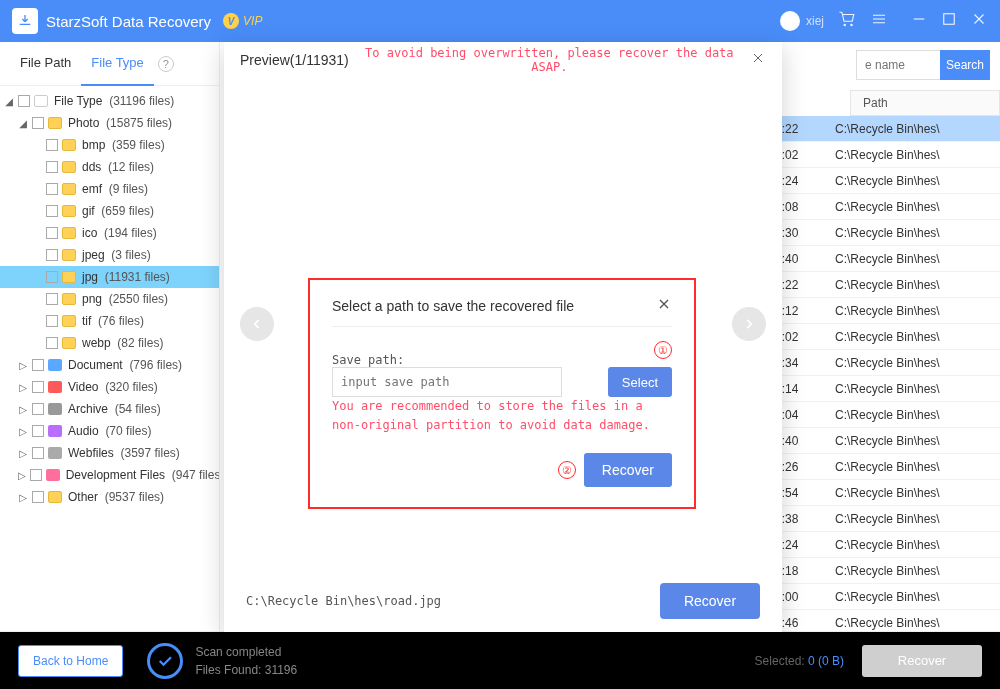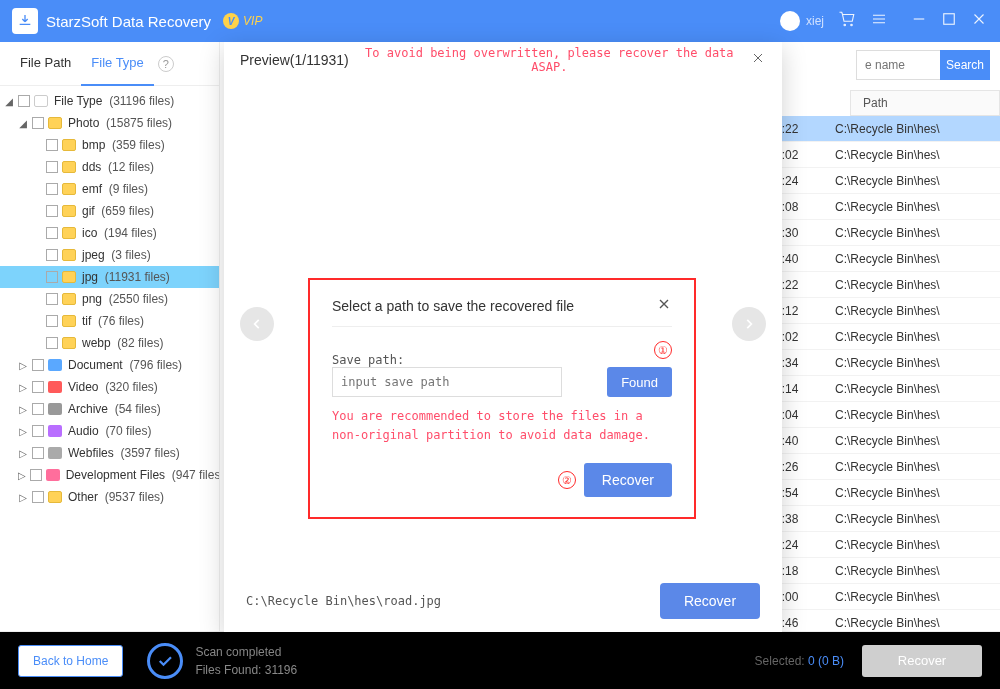--- a/index.html
+++ b/index.html
@@ -88,21 +88,21 @@
 .save-dialog { position: absolute; left: 84px; top: 200px; width: 388px; border: 2px solid #ff2a2a; background: #fff; padding: 16px 22px 20px; z-index: 30; }
 .save-head { display: flex; align-items: center; padding-bottom: 10px; border-bottom: 1px solid #eee; }
 .save-title { font-size: 14px; color: #333; flex: 1; }
 .save-close svg { width: 16px; height: 16px; stroke: #555; stroke-width: 2; fill: none; }
 .save-row { display: flex; align-items: flex-end; margin-top: 14px; }
 .save-label-col { flex: 1; }
 .save-label { font-size: 12px; color: #555; font-family: "SimSun", monospace; display:block;}
 .save-input { width: 230px; height: 30px; border: 1px solid #ddd; font-size: 12px; padding: 0 8px; font-family: "SimSun", monospace;}
 .circled { width: 18px; height: 18px; border: 1px solid #ff2a2a; color: #ff2a2a; border-radius: 50%; display: inline-flex; align-items: center; justify-content: center; font-size: 11px; margin-right: 8px; }
 .select-btn { height: 30px; padding: 0 14px; background: #5b88e8; color: #fff; border: none; border-radius: 3px; font-size: 13px; margin-left: 6px; }
-.save-hint { font-size: 12px; color: #ff4d6a; font-family: "SimSun", monospace; margin-top: 10px; line-height: 1.6; }
+.save-hint { font-size: 12px; color: #ff4d6a; font-family: "SimSun", monospace; line-height: 1.6; }
 .save-actions { display: flex; justify-content: flex-end; align-items: center; margin-top: 18px; }
 .recover-btn2 { height: 34px; padding: 0 18px; background: #5b88e8; color: #fff; border: none; border-radius: 3px; font-size: 14px; }
 </style>
 </head>
 <body>
 
 <div class="titlebar">
   <div class="app-logo">
     <svg viewBox="0 0 24 24" width="16" height="16">
         <path fill="#4a8df8" d="M12 3v10m0 0l-4-4m4 4l4-4M4 17h16" stroke="#4a8df8" stroke-width="2"></path>
@@ -313,21 +313,21 @@
             </svg>
         </span>
       </div>
       <div class="save-row">
         <div class="save-label-col">
           <span class="save-label">Save path:</span>
           <input class="save-input" placeholder="input save path" style="">
         </div>
         <div style="display:flex;flex-direction:column;align-items:flex-end;">
           <span class="circled" style="margin-bottom:8px;margin-right:0">①</span>
-          <button class="select-btn">Found</button>
+          <button class="select-btn">Select</button>
         </div>
       </div>
       <div class="save-hint">You are recommended to store the files in a non-original partition to avoid data damage.</div>
       <div class="save-actions">
         <span class="circled">②</span>
         <button class="recover-btn2">Recover</button>
       </div>
     </div>
   </div>
   <div class="modal-foot">

